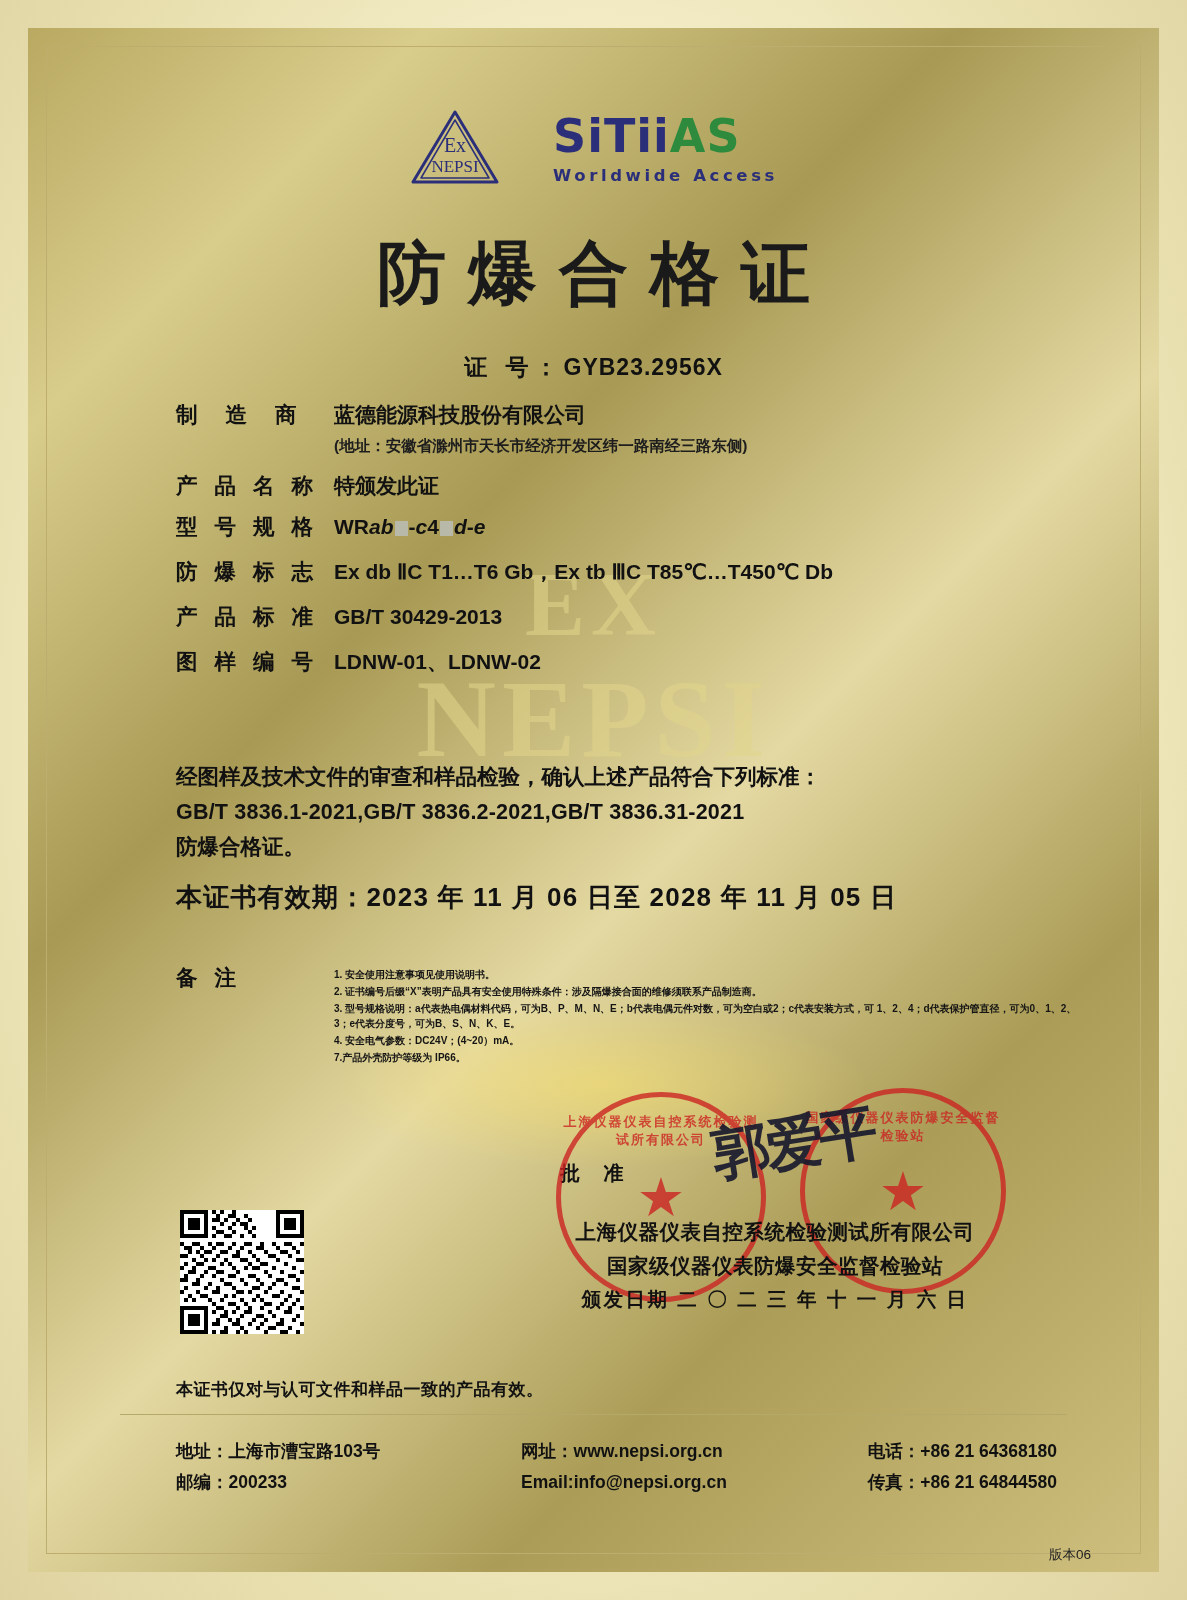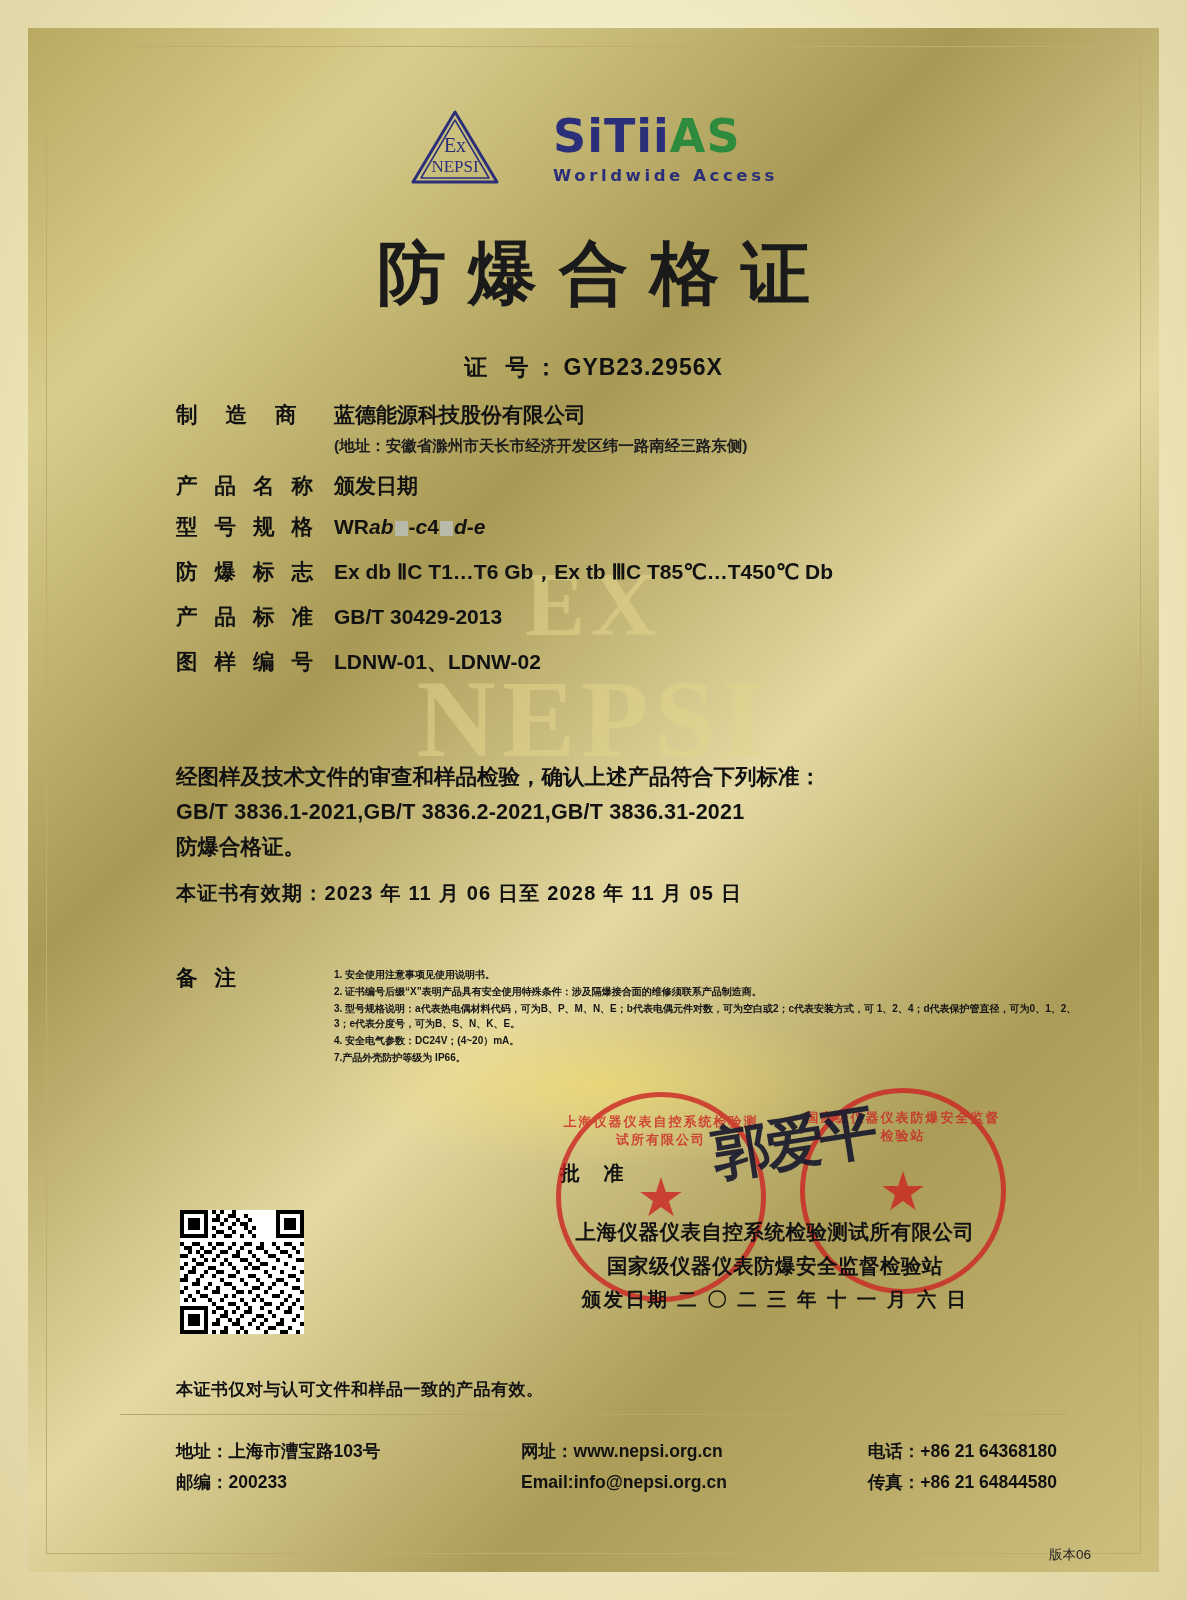--- a/index.html
+++ b/index.html
@@ -175,21 +175,21 @@
     font-weight: bold;
     color: #111;
     line-height: 1.62;
   }
   .para .ln2 { letter-spacing: 0.2px; }
 
   .validity {
     position: absolute;
     left: 176px;
     top: 880px;
-    font-size: 20px;
+    font-size: 26px;
     font-weight: bold;
     color: #111;
     letter-spacing: 1.2px;
   }
 
   
   .remarks {
     position: absolute;
     left: 176px; right: 96px;
     top: 963px;
@@ -364,21 +364,21 @@
   <div class="fields">
 
     <div class="row">
       <div class="label sp4">制 造 商</div>
       <div class="value">蓝德能源科技股份有限公司</div>
     </div>
     <div class="addr">(地址：安徽省滁州市天长市经济开发区纬一路南经三路东侧)</div>
 
     <div class="row">
       <div class="label sp2">产 品 名 称</div>
-      <div class="value">颁发日期</div>
+      <div class="value">特颁发此证</div>
     </div>
 
     <div class="row model" style="margin-bottom:16px;margin-top:12px;">
       <div class="label sp2">型 号 规 格</div>
       <div class="value">
         WR<span class="it">ab</span><span class="redact"></span>-<span class="it">c</span>4<span class="redact"></span><span class="it">d</span>-<span class="it">e</span>
       </div>
     </div>
 
     <div class="row" style="margin-bottom:16px;">

